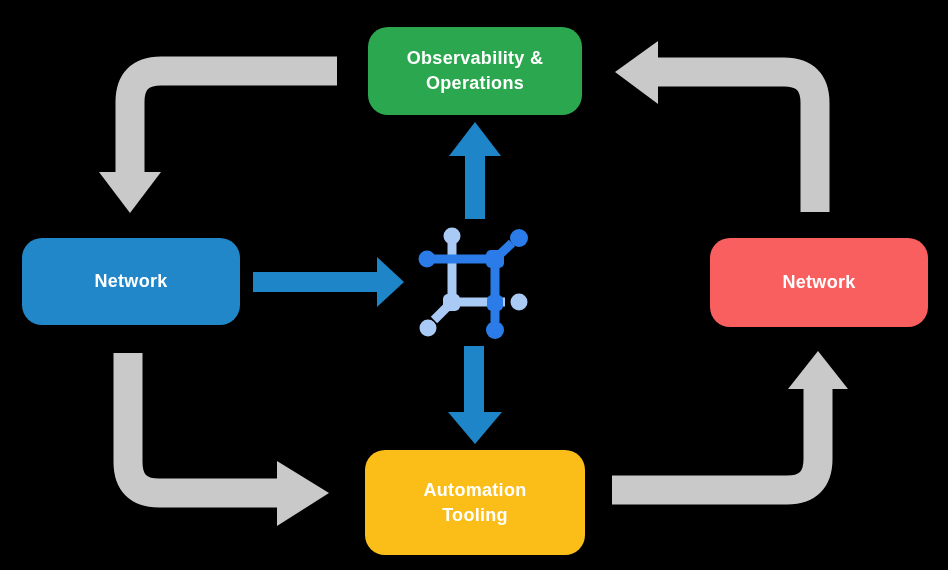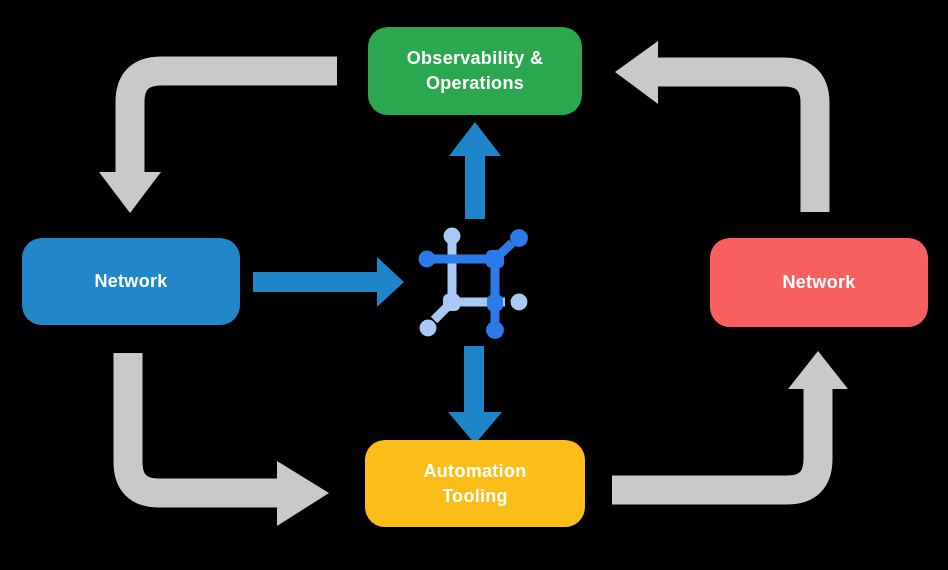--- a/index.html
+++ b/index.html
@@ -31,21 +31,21 @@
     text-align: center;
     color: #ffffff;
     font-size: 18px;
     line-height: 25px;
     font-weight: 600;
     letter-spacing: 0.3px;
   }
   .node-observability   { left: 368px; top: 27px;  width: 214px; height: 88px; background: #2BA84F; }
   .node-operations      { left: 22px;  top: 238px; width: 218px; height: 87px; background: #2187C8; }
   .node-infrastructure  { left: 710px; top: 238px; width: 218px; height: 89px; background: #FA5F60; }
-  .node-automation      { left: 365px; top: 440px; width: 220px; height: 87px; background: #FBBD17; }
+  .node-automation      { left: 365px; top: 450px; width: 220px; height: 105px; background: #FBBD17; }
 
   .gray-arrow path   { fill: none; stroke: #C9C9CA; stroke-width: 29; }
   .gray-arrow polygon{ fill: #C9C9CA; }
   .blue-arrow path   { fill: none; stroke: #1E86C8; stroke-width: 20; }
   .blue-arrow polygon{ fill: #1E86C8; }
 
   .icon-light { stroke: #A9CAF5; fill: none; stroke-width: 9; }
   .icon-light-fill { fill: #A9CAF5; }
   .icon-dark  { stroke: #2B7CE9; fill: none; stroke-width: 9; }
   .icon-dark-fill  { fill: #2B7CE9; }

